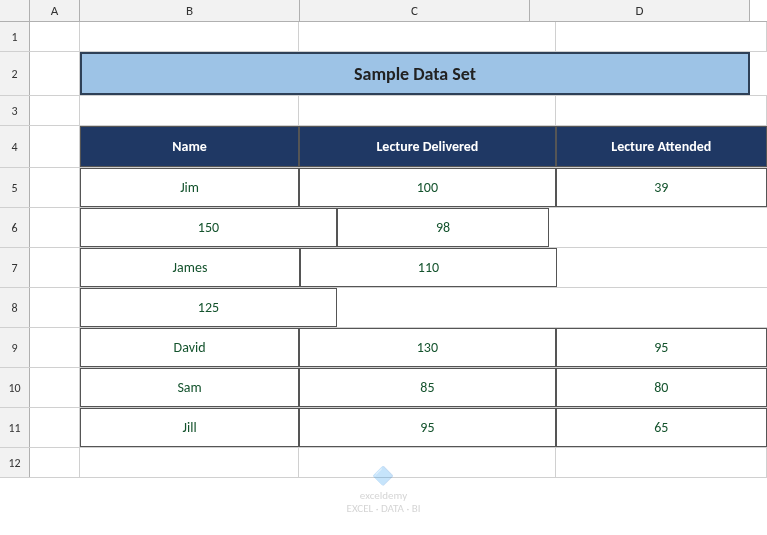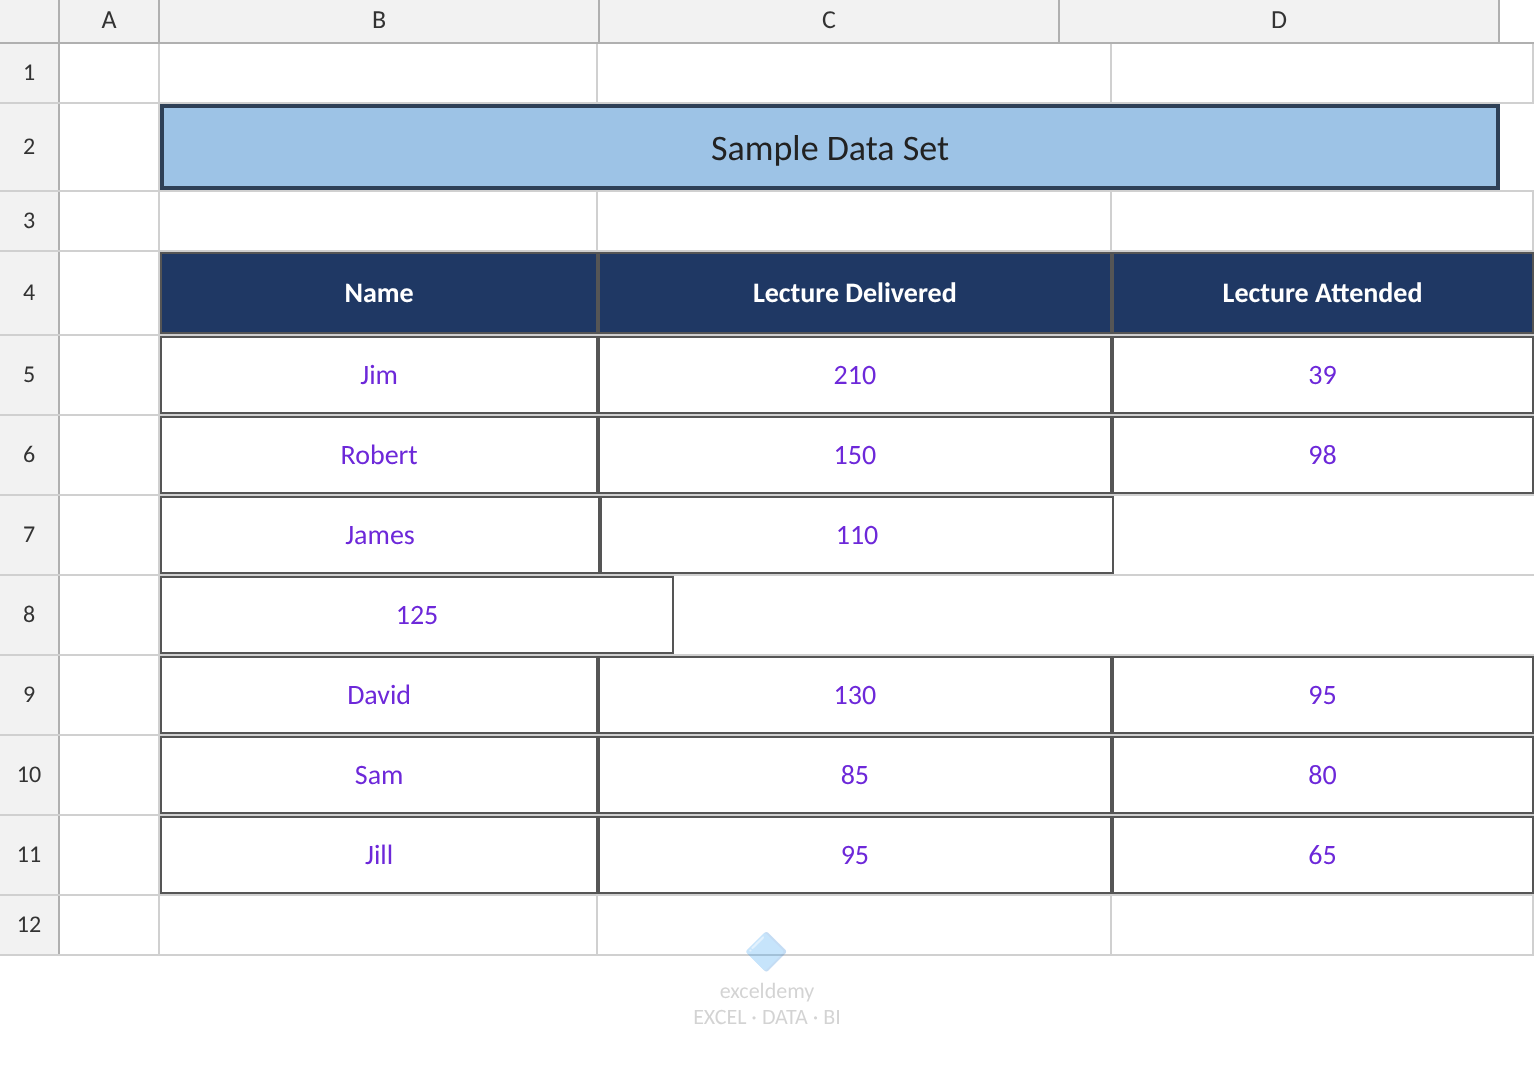--- a/index.html
+++ b/index.html
@@ -74,33 +74,33 @@
       font-size: 12px;
       color: #333;
     }
 
     .cell {
       display: flex;
       align-items: center;
       justify-content: center;
       border-right: 1px solid #d0d0d0;
       font-size: 14px;
-      color: #6d28d9;
+      color: #14532d;
     }
 
     .cell-a { width: 50px; }
     .cell-b { width: 220px; }
     .cell-c { width: 257px; }
     .cell-d { width: 212px; }
 
     
     .title-cell {
       background: #9dc3e6;
       font-size: 18px;
-      font-weight: normal;
+      font-weight: bold;
       color: #222;
       display: flex;
       align-items: center;
       justify-content: center;
       border: 2px solid #2e4057;
       width: 670px; 
     }
 
     
     .header-cell {
@@ -184,28 +184,27 @@
       <div class="cell cell-a"></div>
       <div class="header-cell cell-b data-cell">Name</div>
       <div class="header-cell cell-c data-cell">Lecture Delivered</div>
       <div class="header-cell cell-d data-cell">Lecture Attended</div>
     </div>
 
     <div class="row">
       <div class="row-num">5</div>
       <div class="cell cell-a"></div>
       <div class="cell cell-b data-cell">Jim</div>
-      <div class="cell cell-c data-cell">210</div>
+      <div class="cell cell-c data-cell">100</div>
       <div class="cell cell-d data-cell">39</div>
     </div>
 
     <div class="row">
       <div class="row-num">6</div>
       <div class="cell cell-a"></div>
-      <div class="cell cell-b data-cell">Robert</div>
       <div class="cell cell-c data-cell">150</div>
       <div class="cell cell-d data-cell">98</div>
     </div>
 
     <div class="row">
       <div class="row-num">7</div>
       <div class="cell cell-a"></div>
       <div class="cell cell-b data-cell">James</div>
       <div class="cell cell-c data-cell">110</div>
     </div>

